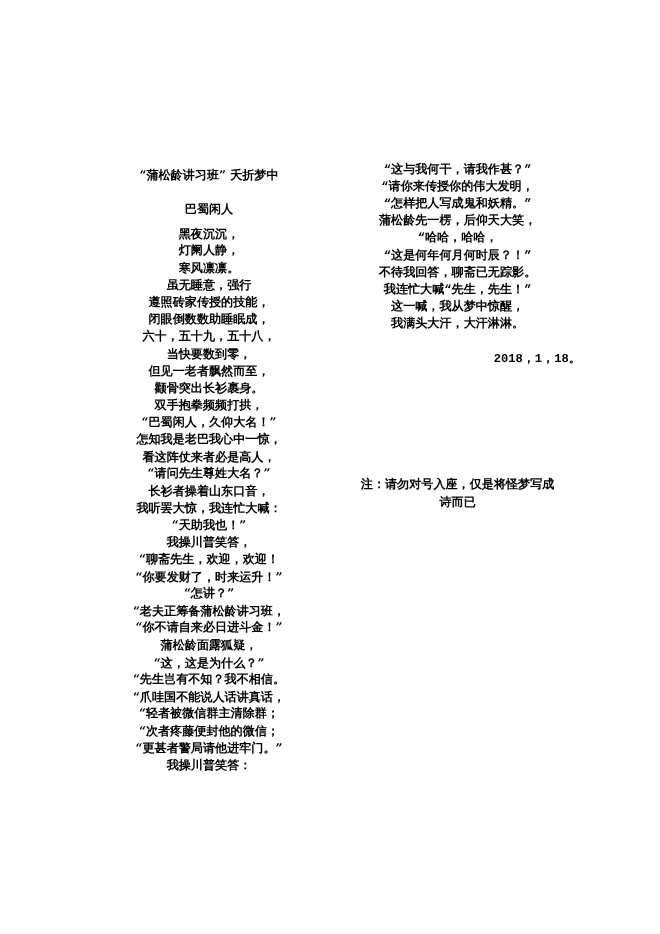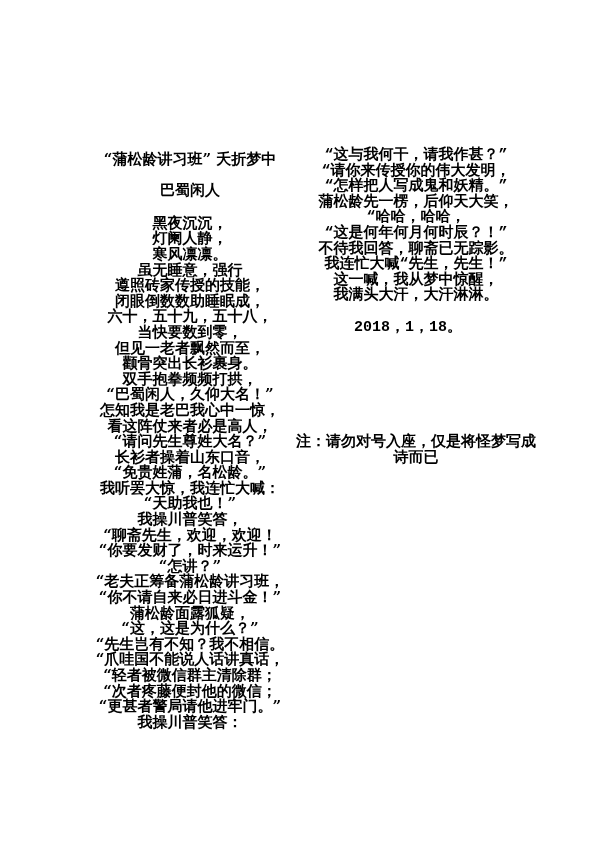--- a/index.html
+++ b/index.html
@@ -12,21 +12,21 @@
     width: 600px;
     height: 849px;
     background: #ffffff;
     color: #000000;
     font-family: "DejaVu Serif", "Liberation Serif", serif;
     font-weight: bold;
     overflow: hidden;
   }
   .col {
     position: absolute;
-    font-size: 15px;
+    font-size: 11px;
     line-height: 15.6px;
     text-align: center;
     white-space: nowrap;
   }
   .col-left {
     left: 70px;
     top: 152px;
     width: 240px;
   }
   .col-right {
@@ -35,26 +35,27 @@
     width: 240px;
     font-family: Liberation Mono, monospace;
   }
   .line {
     min-height: 15.6px;
   }
   .poem-title {
     margin-bottom: 15.6px; 
   }
   .poem-author {
-    margin-bottom: 17px; 
+    margin-bottom: 6px; 
   }
   .poem-date {
     margin-top: 15.6px;    
     position: relative;
     left: -8px;
+    text-align: right;
   }
   .poem-note {
     margin-top: 100px;      
   }
 </style>
 </head>
 <body>
 
 <div class="page">
 
@@ -71,21 +72,20 @@
         <div class="line">六十，五十九，五十八，</div>
         <div class="line">当快要数到零，</div>
         <div class="line">但见一老者飘然而至，</div>
         <div class="line">颧骨突出长衫裹身。</div>
         <div class="line">双手抱拳频频打拱，</div>
         <div class="line">“巴蜀闲人，久仰大名！”</div>
         <div class="line">怎知我是老巴我心中一惊，</div>
         <div class="line">看这阵仗来者必是高人，</div>
         <div class="line">“请问先生尊姓大名？”</div>
         <div class="line">长衫者操着山东口音，</div>
-        <div class="line">“免贵姓蒲，名松龄。”</div>
         <div class="line">我听罢大惊，我连忙大喊：</div>
         <div class="line">“天助我也！”</div>
         <div class="line">我操川普笑答，</div>
         <div class="line">“聊斋先生，欢迎，欢迎！</div>
         <div class="line">“你要发财了，时来运升！”</div>
         <div class="line">“怎讲？”</div>
         <div class="line">“老夫正筹备蒲松龄讲习班，</div>
         <div class="line">“你不请自来必日进斗金！”</div>
         <div class="line">蒲松龄面露狐疑，</div>
         <div class="line">“这，这是为什么？”</div>

